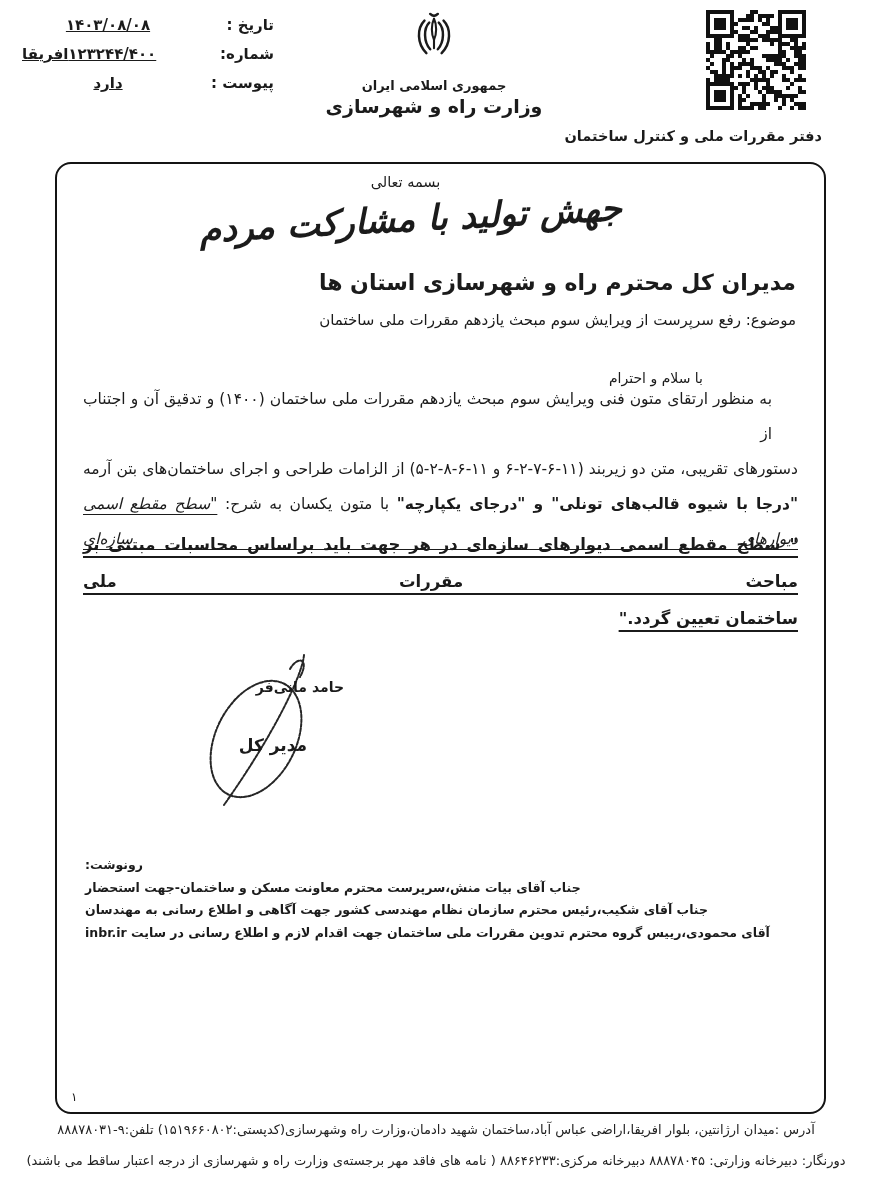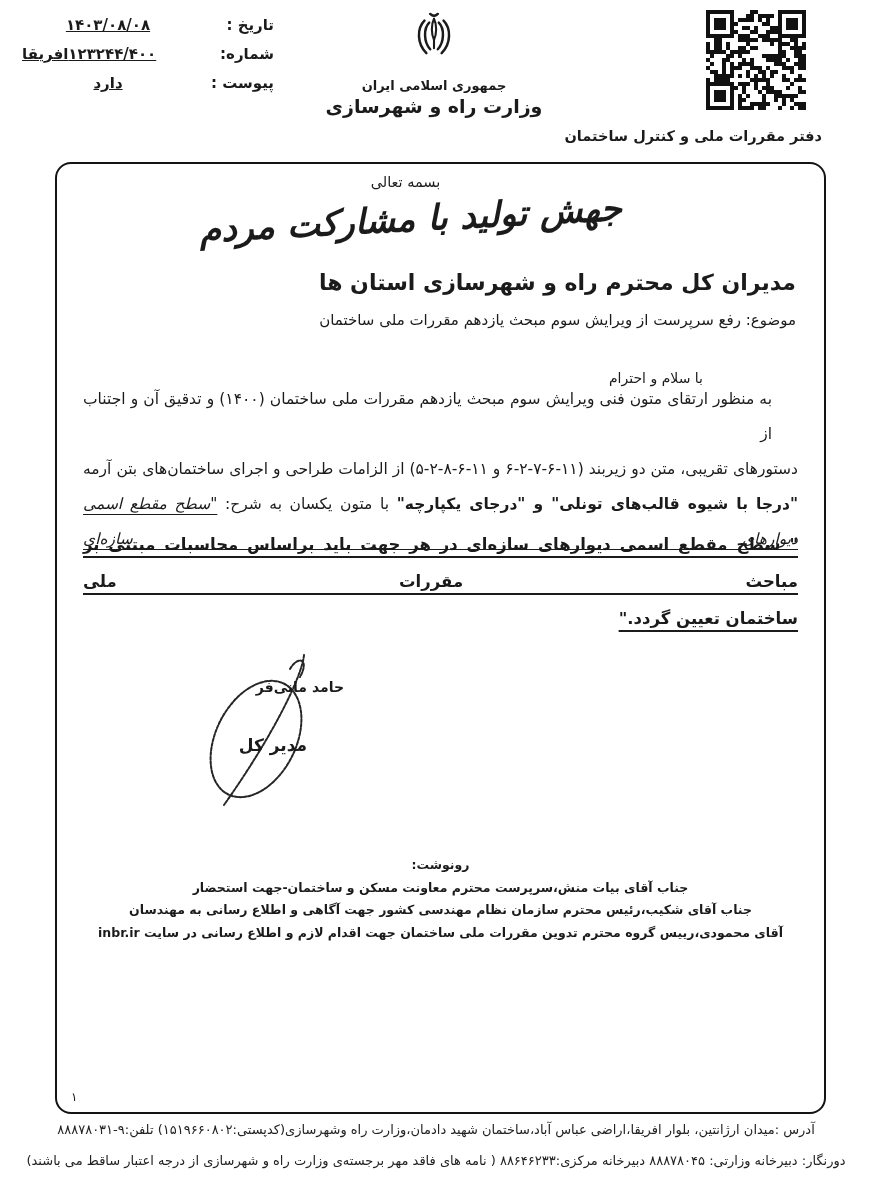--- a/index.html
+++ b/index.html
@@ -42,21 +42,21 @@
   .qi{font-style:italic;text-decoration:underline;text-underline-offset:5px;text-decoration-thickness:1.2px;}
   .replacement{position:absolute;top:362px;right:26px;left:26px;font-size:16.5px;font-weight:bold;line-height:37px;}
   .replacement div{text-decoration:underline;text-underline-offset:6px;text-decoration-thickness:1.5px;}
   
   .sig{position:absolute;left:95px;top:483px;width:210px;height:170px;}
   .sig svg{position:absolute;left:0;top:0;}
   .sig-name{position:absolute;right:18px;top:32px;font-size:14px;font-weight:bold;white-space:nowrap;margin-left:25px;}
   .sig-title{position:absolute;right:55px;top:88px;font-size:17px;font-weight:bold;}
   
   .cc{position:absolute;top:690px;right:28px;left:28px;font-size:12.5px;font-weight:bold;line-height:22.5px;}
-  .cc div{text-align:center;}
+  .cc div{text-align:left;}
   .page-num{position:absolute;left:14px;bottom:8px;font-size:12px;}
   
   .footer{position:absolute;left:0;top:1114px;width:872px;text-align:center;direction:rtl;font-size:13px;line-height:31px;color:#222;}
 </style>
 </head>
 <body>
 
 <div class="page">
 
   <div class="meta-block">

